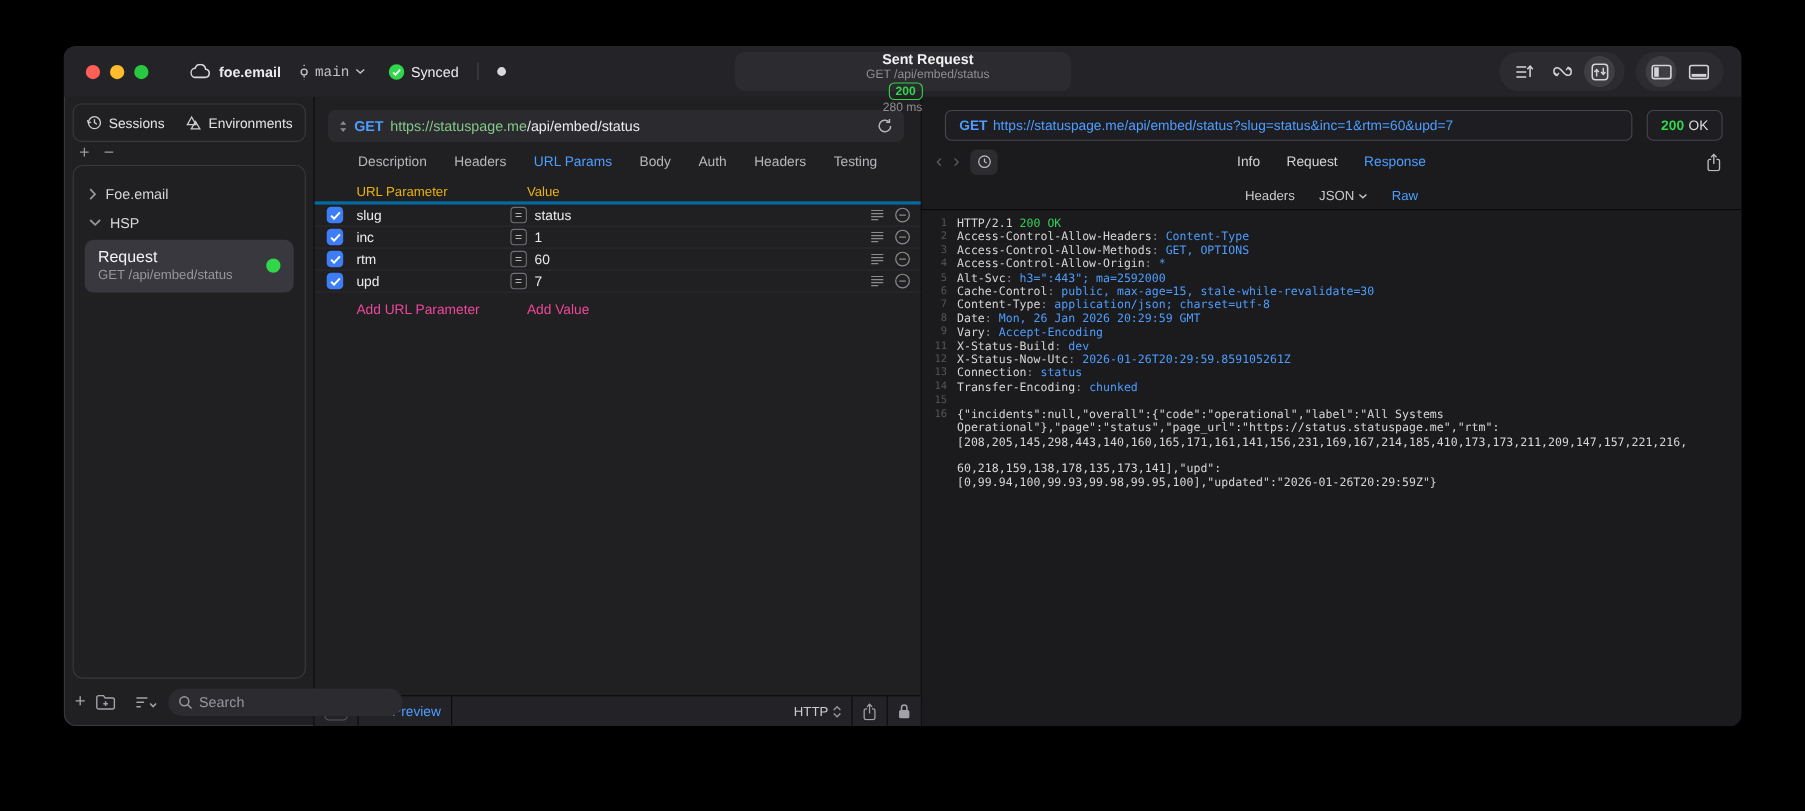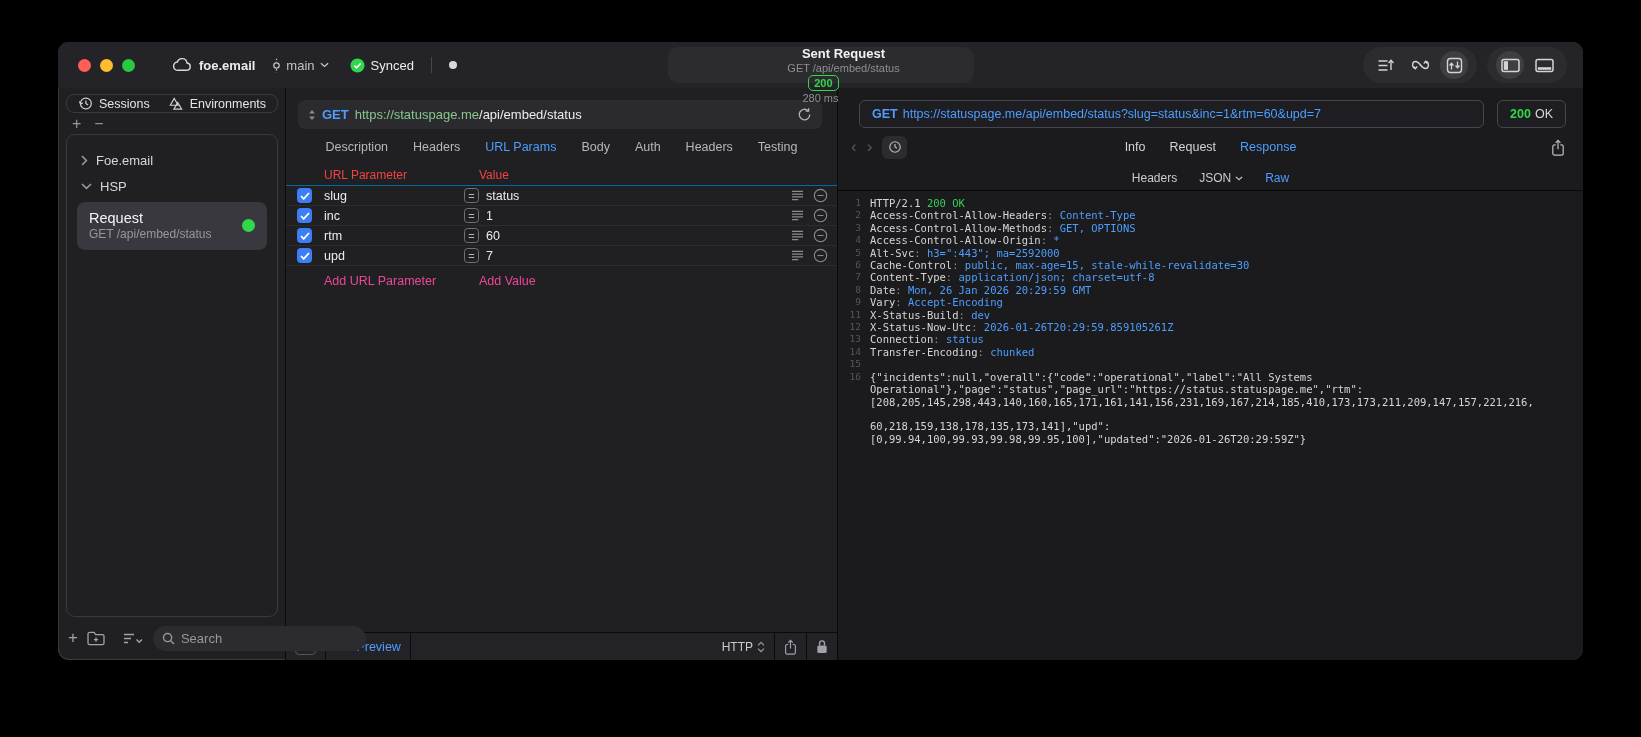--- a/index.html
+++ b/index.html
@@ -9,21 +9,21 @@
     background:#201f22; border-radius:11px; overflow:hidden;
     box-shadow:0 0 0 1px #3a3a3c inset, 0 20px 60px rgba(0,0,0,.6); display:flex; flex-direction:column; }
 
   
   .titlebar { height:46px; flex:0 0 46px; background:#242327; display:flex; align-items:center; position:relative; }
   .traffic { display:flex; gap:9px; margin-left:20px; }
   .tl { width:13px; height:13px; border-radius:50%; }
   .tl.red{ background:#ff5f57; } .tl.yellow{ background:#febc2e; } .tl.green{ background:#28c840; }
   .tb-left { display:flex; align-items:center; gap:7px; margin-left:38px; color:#d9d9dc; font-size:13px; }
   .tb-left .proj { font-weight:700; color:#ececee; }
-  .tb-left .branch-group { display:flex; align-items:center; gap:5px; margin-left:10px; color:#c2c2c6; }
+  .tb-left .branch-group { display:flex; align-items:center; gap:5px; margin-left:10px; color:#c2c2c6;font-family:Liberation Mono, monospace; }
   .tb-left .sync-group { display:flex; align-items:center; gap:6px; margin-left:14px; color:#ececee; }
   .tb-sep { width:1px; height:16px; background:#48474b; margin:0 10px; }
   .tb-dot { width:8px; height:8px; border-radius:50%; background:#d9d9dc; }
   .tb-center { position:absolute; left:50%; top:5px; transform:translateX(-50%); width:306px; height:36px;
     background:#2c2b2f; border-radius:10px; display:flex; align-items:center; padding:0 12px;flex-direction:column; }
   .tc-text { flex:1; text-align:center; line-height:1.15; padding-left:46px; }
   .tc-title { font-size:13px; font-weight:700; color:#f2f2f4; }
   .tc-sub { font-size:11px; color:#8e8e93; }
   .tc-status { display:flex; flex-direction:column; align-items:flex-end; gap:1px; }
   .tc-badge { font-size:11px; font-weight:700; color:#30d74b; border:1.5px solid #30d74b; border-radius:5px; padding:0 5px; line-height:14px; }
@@ -31,21 +31,21 @@
   .tb-right { margin-left:auto; display:flex; gap:10px; margin-right:16px; }
   .tb-pill { background:#2c2b2f; border-radius:18px; height:36px; display:flex; align-items:center; padding:0 9px; gap:6px; }
   .icon-btn { width:28px; height:28px; border-radius:50%; display:flex; align-items:center; justify-content:center; color:#d4d4d7; cursor:default; }
   .icon-btn.hl { background:#3f3e43; }
 
   
   .content { flex:1; display:flex; min-height:0; }
 
   
   .sidebar { width:227px; flex:0 0 227px; display:flex; flex-direction:column; padding:6px 7px 6px 8px; position:relative; }
-  .sb-tabs { border:1px solid #3a393e; border-radius:8px; height:19px; display:flex; align-items:center; justify-content:center; gap:18px; color:#e4e4e6; font-size:12.5px; }
+  .sb-tabs { border:1px solid #3a393e; border-radius:8px; height:35px; display:flex; align-items:center; justify-content:center; gap:18px; color:#e4e4e6; font-size:12.5px; }
   .sb-tab { display:flex; align-items:center; gap:6px; }
   .sb-tab .ic { color:#cfcfd3; display:flex; }
   .sb-plusminus { height:21px; display:flex; align-items:center; gap:13px; padding-left:6px; color:#98979d; font-size:16px; }
   .pm { line-height:10px; font-weight:400; }
   .sb-tree { flex:1; border:1px solid #3a393e; border-radius:9px; padding:12px 10px; min-height:0; }
   .tree-row { display:flex; align-items:center; gap:8px; height:26px; color:#d8d8db; font-size:13px; padding-left:4px; }
   .tree-row .chev { color:#98979d; display:flex; }
   .req-card { margin-top:3px; background:#39383e; border-radius:8px; padding:7px 12px 8px 12px; display:flex; align-items:center; }
   .req-text { flex:1; line-height:1.25; }
   .req-title { color:#f4f4f6; font-size:14.5px; }
@@ -61,21 +61,21 @@
   
   .editor { width:553px; flex:0 0 553px; border-left:1px solid #0a0a0c; border-right:1px solid #0a0a0c; display:flex; flex-direction:column; background:#201f22; }
   .url-bar { margin:12px 15px 0 12px; height:29px; background:#2b2a2e; border-radius:7px; display:flex; align-items:center; padding:0 10px; gap:6px; font-size:13px; }
   .method { color:#4d9eff; font-weight:700; }
   .u-host { color:#85c78b; }
   .u-path { color:#ececee; }
   .url-refresh { margin-left:auto; color:#b6b6ba; display:flex; }
   .editor-tabs { height:36px; display:flex; align-items:center; justify-content:center; gap:25px; font-size:12.5px; color:#b7b7bb; }
   .editor-tabs .tab.active { color:#4d9eff; }
   .params { flex:1; min-height:0; font-size:12.5px; }
-  .p-head { display:flex; height:21px; align-items:center; color:#ef4444; font-size:12px; border-bottom:1px solid #0369a1; }
+  .p-head { display:flex; height:21px; align-items:center; color:#eab308; font-size:12px; border-bottom:3px solid #0369a1; }
   .p-head .h-name { padding-left:38px; width:193px; }
   .p-head .h-value { }
   .p-row { display:flex; height:20px; align-items:center; border-bottom:1px solid #2c2b30; color:#ececee; }
   .p-check { width:15px; height:15px; border-radius:4px; background:#3d7df5; margin:0 12px 0 11px; display:flex; align-items:center; justify-content:center; color:#fff; }
   .p-name { width:140px; }
   .p-eq { width:15px; height:15px; border:1px solid #6f6f74; border-radius:3.5px; color:#b6b6ba; font-size:11px; display:flex; align-items:center; justify-content:center; margin-right:7px; }
   .p-value { flex:1; }
   .p-lines { color:#8a8a8f; display:flex; margin-right:9px; }
   .p-minus { color:#8a8a8f; display:flex; margin-right:9px; }
   .p-add { display:flex; height:22px; align-items:flex-end; color:#ec4899; }

